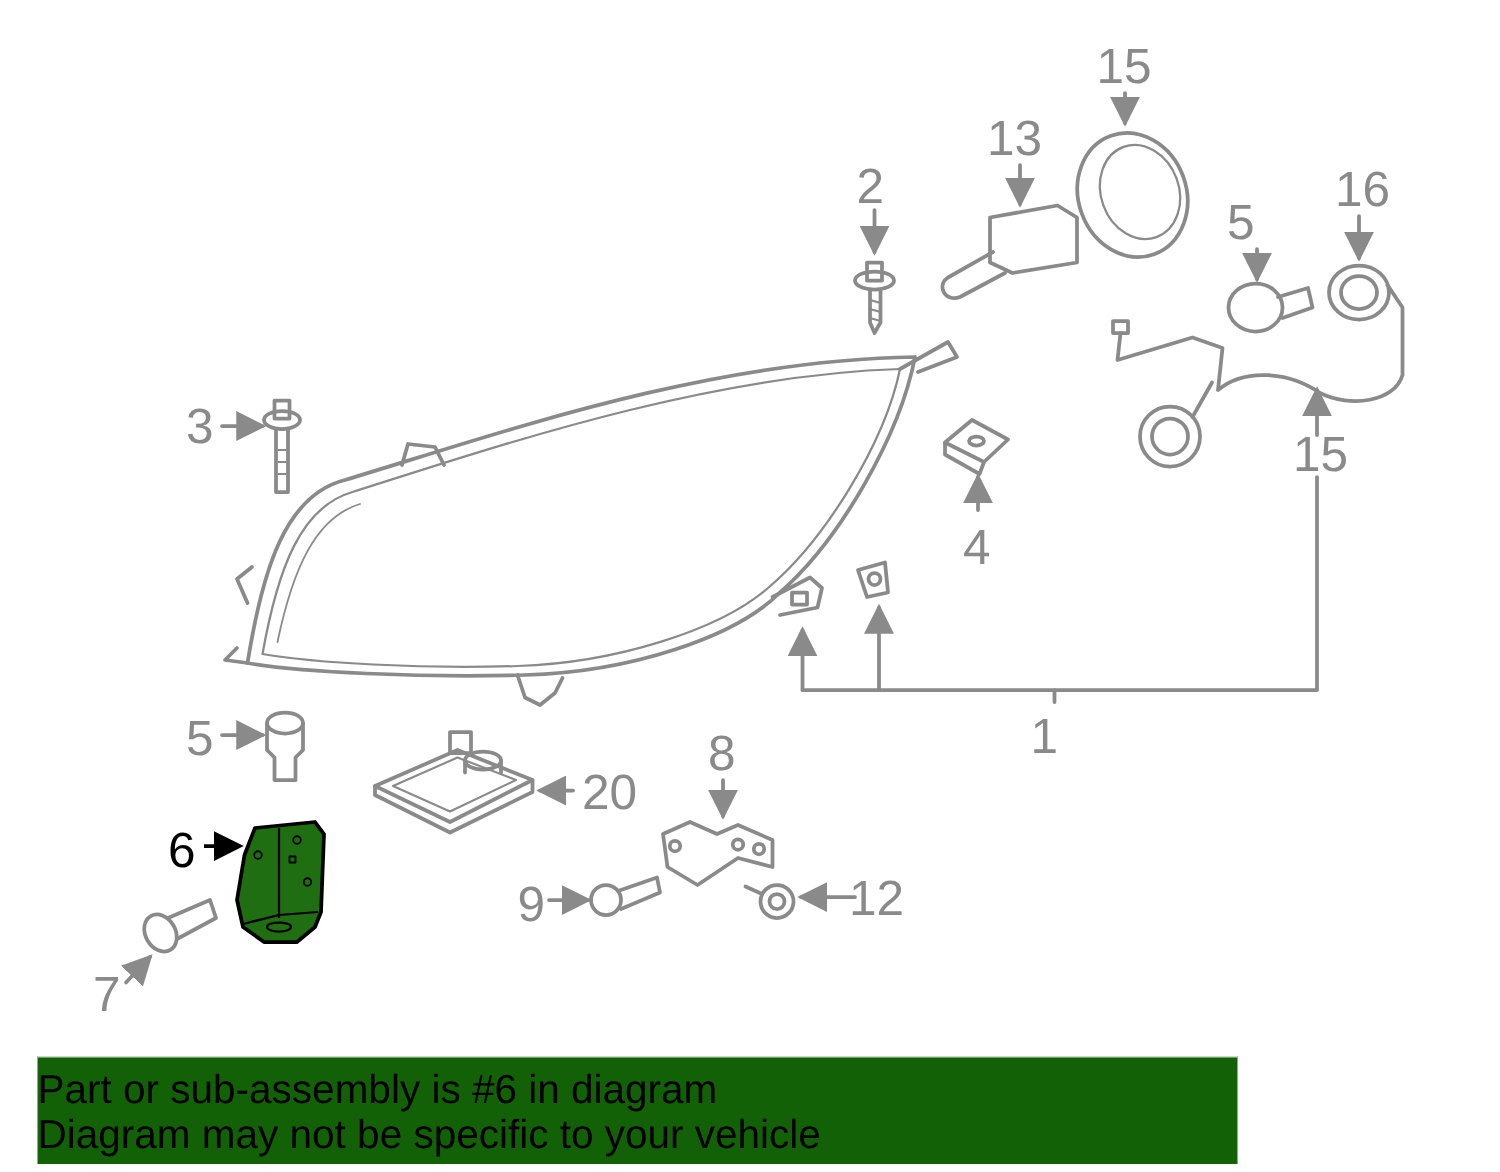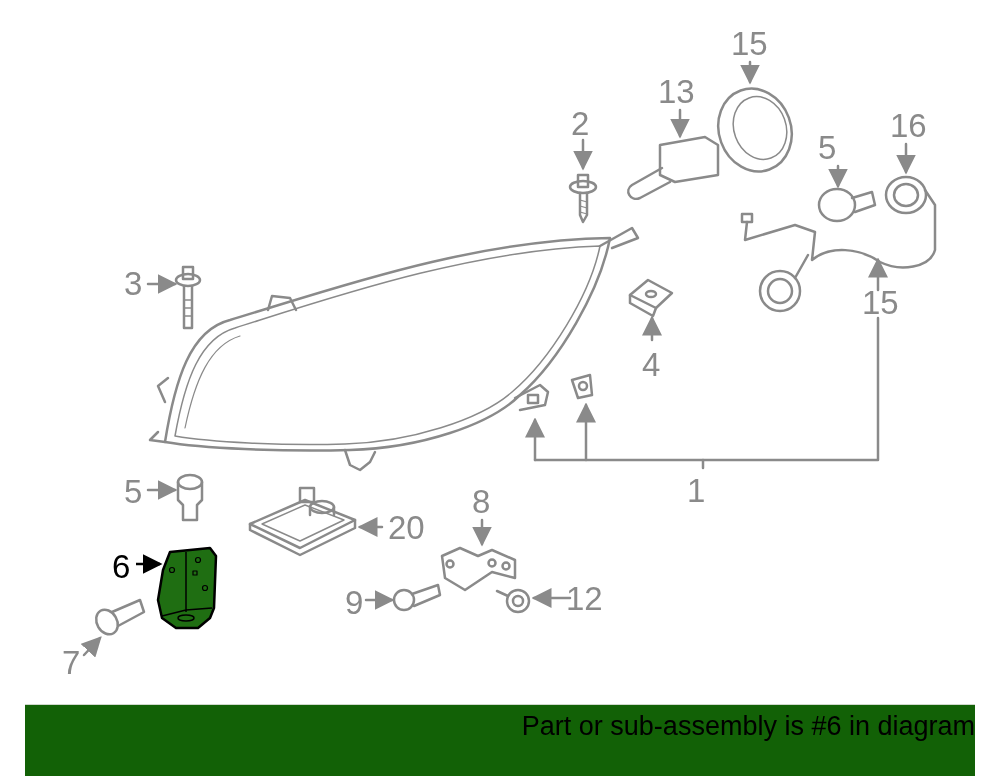--- a/index.html
+++ b/index.html
@@ -1,20 +1,20 @@
 <!DOCTYPE html>
 <html><head>
 <meta charset="utf-8">
 <style>
   html, body { margin:0; padding:0; background:#ffffff; }
   body { width:1000px; height:781px; position:relative; overflow:hidden; font-family:"Liberation Sans", sans-serif; }
   #diagram { position:absolute; left:0; top:0; width:1000px; height:700px; }
   .lbl { position:absolute; font-size:33px; color:#8a8a8a; line-height:1; font-family:"Liberation Sans", sans-serif;text-align:center; }
   .lbl.hl { color:#000; }
-  #banner { position:absolute; left:25px; top:704px; width:950px; height:72px; background:#126106; border-top:1px solid #cfd8cc; box-sizing:border-box; text-align:right; }
+  #banner { position:absolute; left:25px; top:704px; width:800px; height:72px; background:#126106; border-top:1px solid #cfd8cc; box-sizing:border-box; text-align:left; }
   #banner .line { font-size:27px; color:#000; line-height:30px; font-family:"Liberation Sans", sans-serif; }
   #banner .l1 { margin-top:6px; }
 </style>
 </head>
 <body>
 
 <div id="diagram">
   <svg width="1000" height="700" viewBox="0 0 1000 700">
     <defs>
       <marker id="ah" markerWidth="8" markerHeight="8" refX="7" refY="4" orient="auto">
@@ -174,13 +174,14 @@
   <span class="lbl" style="left:658px;top:75px">13</span>
   <span class="lbl" style="left:818px;top:131px">5</span>
   <span class="lbl" style="left:890px;top:109px">16</span>
   <span class="lbl" style="left:862px;top:286px">15</span>
   <span class="lbl" style="left:731px;top:27px">15</span>
   <span class="lbl" style="left:388px;top:511px">20</span>
 </div>
 
 <div id="banner">
   <div class="line l1">Part or sub-assembly is #6 in diagram</div>
+  <div class="line">Diagram may not be specific to your vehicle</div>
 </div>
 
 </body></html>

